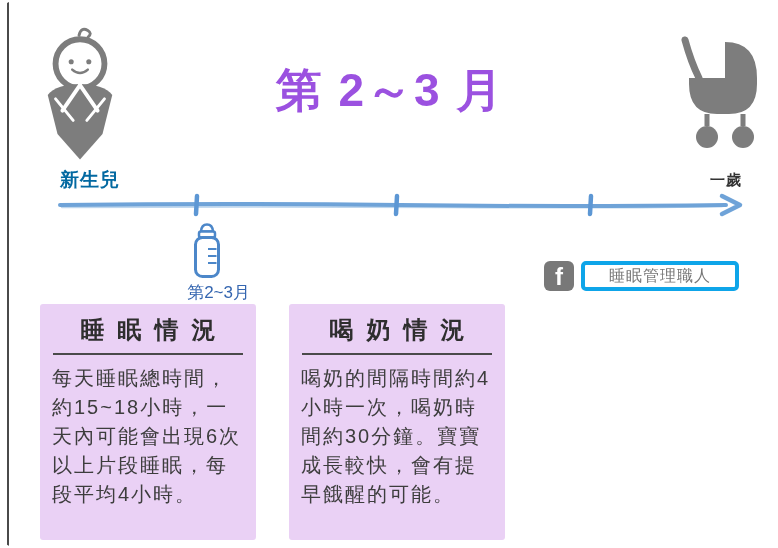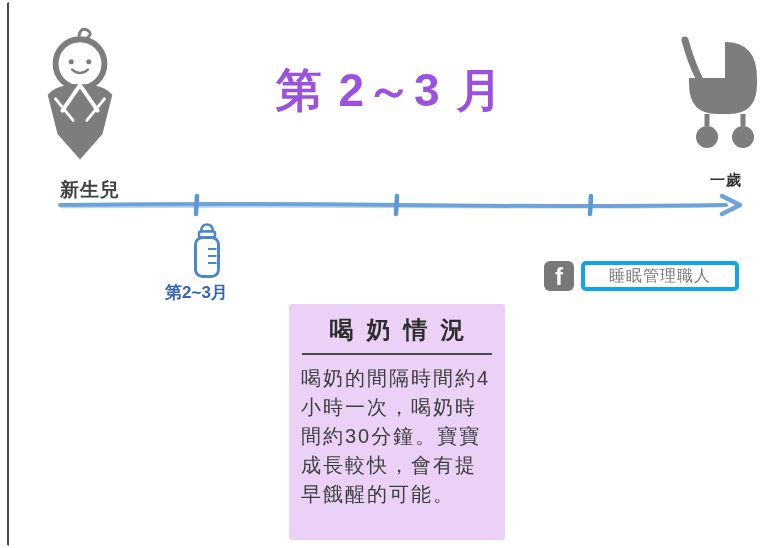--- a/index.html
+++ b/index.html
@@ -12,32 +12,32 @@
 
   .title{
     position:absolute;left:140px;top:60px;width:500px;text-align:center;
     font-size:46px;font-weight:bold;color:#9b51e0;letter-spacing:2px;
   }
 
   .baby-icon{position:absolute;left:36px;top:24px;}
   .stroller-icon{position:absolute;left:681px;top:34px;}
 
   .newborn-label{
-    position:absolute;left:60px;top:167px;font-size:19px;font-weight:bold;color:#404040;letter-spacing:1px;margin-top:10px;
+    position:absolute;left:60px;top:167px;font-size:19px;font-weight:bold;color:#0369a1;letter-spacing:1px;
   }
   .oneyear-label{
     position:absolute;right:36px;top:171px;font-size:15px;font-weight:bold;color:#333;letter-spacing:1px;
   }
 
   .timeline{position:absolute;left:50px;top:192px;}
 
   .bottle-icon{position:absolute;left:187px;top:222px;}
   .milestone-label{
-    position:absolute;left:165px;top:281px;width:85px;text-align:left;
-    font-size:17px;font-weight:bold;color:#3566b0;
+    position:absolute;left:165px;top:281px;width:85px;text-align:right;
+    font-size:17px;font-weight:normal;color:#3566b0;
   }
 
   .fb-badge{position:absolute;left:544px;top:261px;display:flex;align-items:center;cursor:pointer;}
   .fb-icon{
     width:30px;height:30px;background:#787878;border-radius:6px;color:#ffffff;
     font-size:24px;font-weight:bold;text-align:center;line-height:32px;
   }
   .fb-name{
     margin-left:7px;width:158px;height:30px;box-sizing:border-box;
     border:4px solid #0ea5e9;border-radius:5px;color:#777;font-size:16px;
@@ -117,20 +117,25 @@
       <path d="M21,41 H29.5" stroke="#4c87c9" stroke-width="2"></path>
     </svg>
   </span>
   <div class="milestone-label">第2~3月</div>
 
   <div class="fb-badge">
     <div class="fb-icon">f</div>
     <div class="fb-name">睡眠管理職人</div>
   </div>
 
+  <div class="card c1">
+    <div class="card-header">睡眠情況</div>
+    <div class="card-rule"></div>
+    <div class="card-body">每天睡眠總時間，約15~18小時，一天內可能會出現6次以上片段睡眠，每段平均4小時。</div>
+  </div>
 
   <div class="card c2">
     <div class="card-header">喝奶情況</div>
     <div class="card-rule"></div>
     <div class="card-body">喝奶的間隔時間約4小時一次，喝奶時間約30分鐘。寶寶成長較快，會有提早餓醒的可能。</div>
   </div>
 
 </div>
 
 </body></html>

